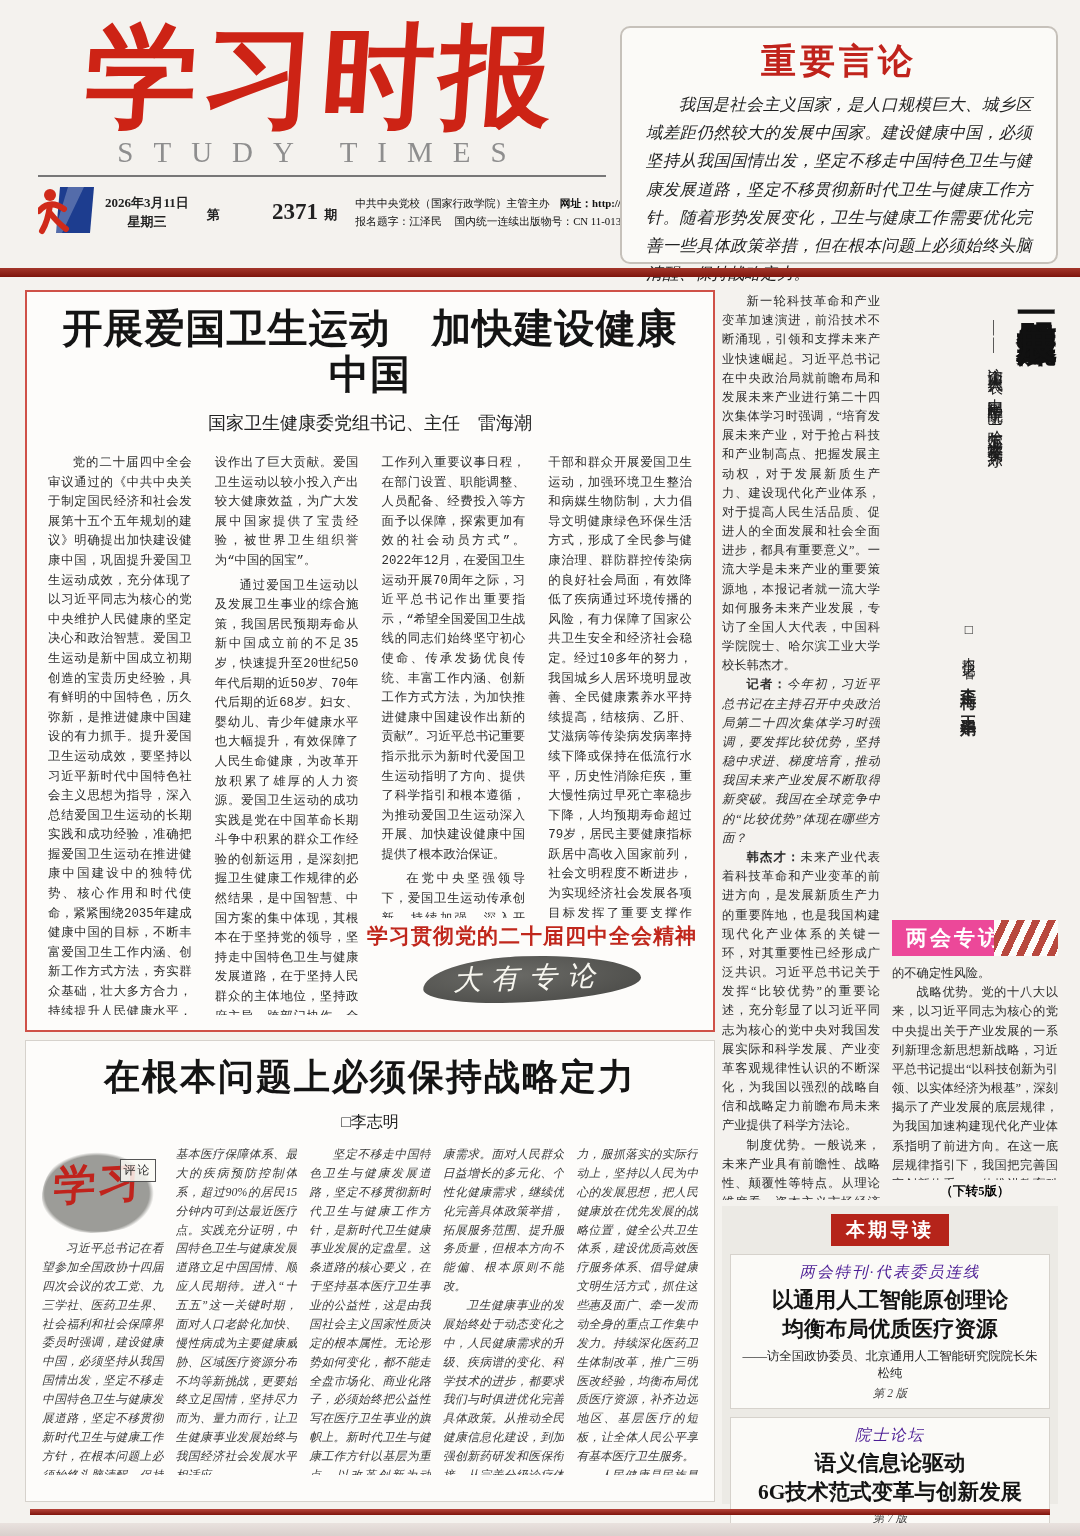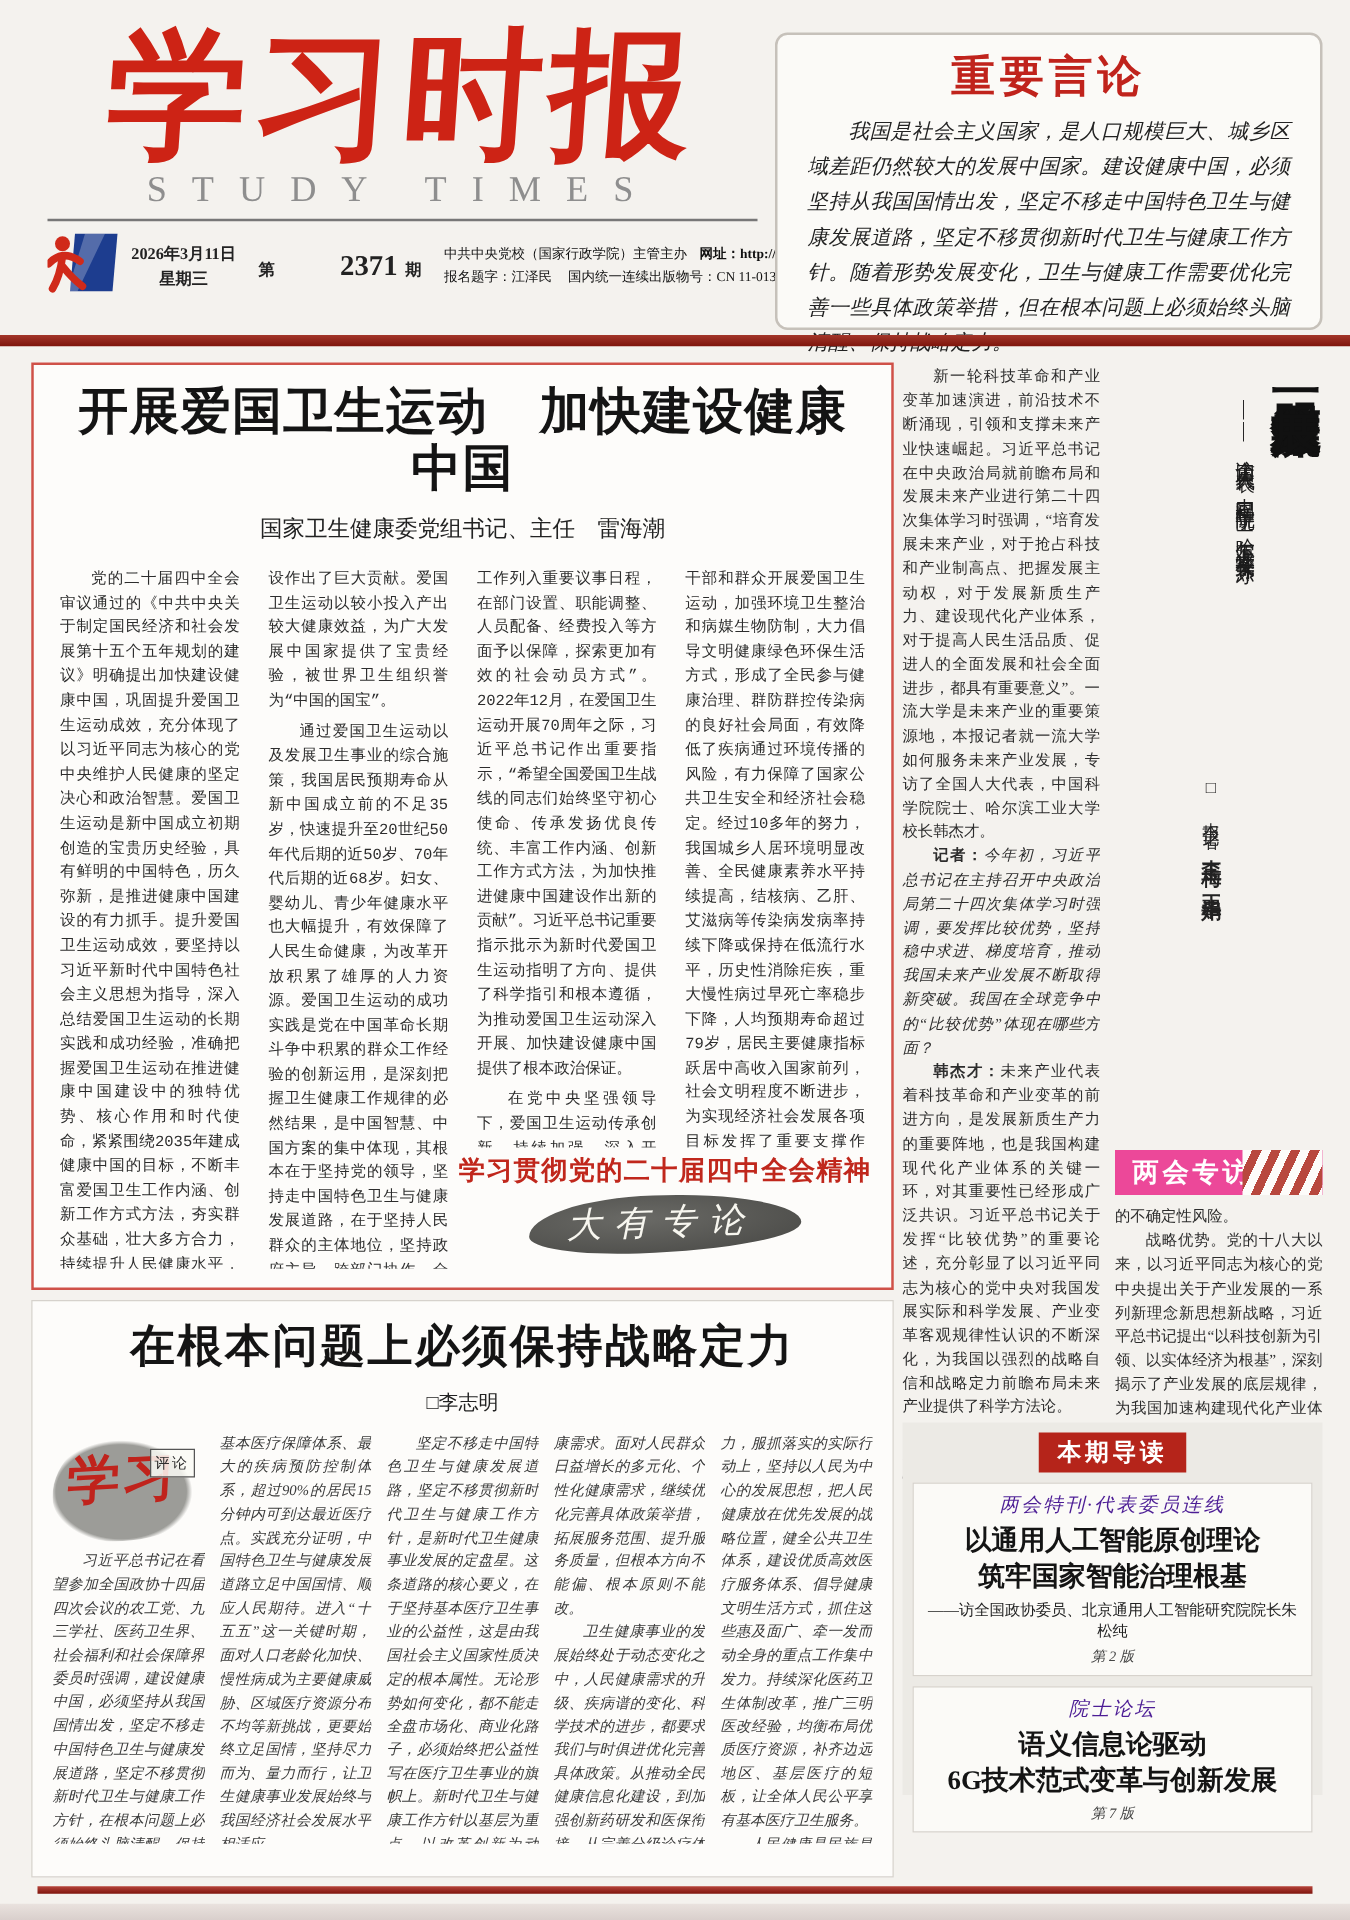--- a/index.html
+++ b/index.html
@@ -72,21 +72,21 @@
   .cm-col{flex:1;overflow:hidden;font-size:11.8px;line-height:1.6;text-align:justify;color:#3a3a3a;font-style:italic;}
   .cm-col p{margin:0;text-indent:2em;}
   .cm-logo{position:relative;width:100%;height:88px;margin-bottom:6px;
            background:radial-gradient(ellipse at 45% 55%,#9c9c98 0 55%,transparent 60%);
            border-radius:50% 45% 60% 40%/60% 55% 45% 40%;font-style:normal;}
   .cm-logo .zi{position:absolute;left:12px;top:6px;color:#c0231c;font-weight:900;font-size:42px;
                letter-spacing:2px;transform:skewX(-6deg) rotate(-3deg);}
   .cm-logo .pl{position:absolute;right:8px;top:14px;font-size:12px;color:#2e2e2e;border:1px solid #555;
                padding:1px 3px;background:rgba(250,250,245,.85);letter-spacing:2px;}
   
-  .digest{position:absolute;left:722px;top:1138px;width:336px;height:298px;box-sizing:border-box;
+  .digest{position:absolute;left:722px;top:1206px;width:336px;height:298px;box-sizing:border-box;
           background:#eceae5;padding:8px 8px 6px;text-align:center;}
   .digest-label{display:inline-block;background:#b5241a;color:#fff;font-weight:800;font-size:19px;
                 letter-spacing:3px;padding:3px 15px;font-family:"Liberation Sans","DejaVu Sans",sans-serif;}
   .dg-card{background:#fbfaf7;border:1px solid #d6d2cc;margin-top:8px;padding:7px 6px;text-align:center;}
   .dg-kicker{color:#4c1d95;font-size:15.5px;font-style:italic;letter-spacing:2px;}
   .dg-title{font-size:21.5px;font-weight:900;line-height:1.35;color:#141414;margin-top:3px;}
   .dg-sub{font-size:12.3px;margin-top:4px;color:#222;}
   .dg-page{font-size:11.5px;margin-top:4px;color:#444;font-style:italic;}
   
   .bottom-rule{position:absolute;left:30px;top:1509px;width:1020px;height:6px;
@@ -227,21 +227,21 @@
       </div>
     </div>
   </div>
 
   <div class="digest">
     <div class="digest-label">本期导读</div>
     <div class="dg-card">
       <div class="dg-kicker">两会特刊·代表委员连线</div>
       <div class="dg-title">
         <span>以通用人工智能原创理论</span><br>
-        <span>筑牢国家智能治理根基</span>
+        <span>均衡布局优质医疗资源</span>
       </div>
       <div class="dg-sub">——访全国政协委员、北京通用人工智能研究院院长朱松纯</div>
       <div class="dg-page">第 2 版</div>
     </div>
     <div class="dg-card">
       <div class="dg-kicker">院士论坛</div>
       <div class="dg-title">
         <span>语义信息论驱动</span><br>
         <span>6G技术范式变革与创新发展</span>
       </div>

